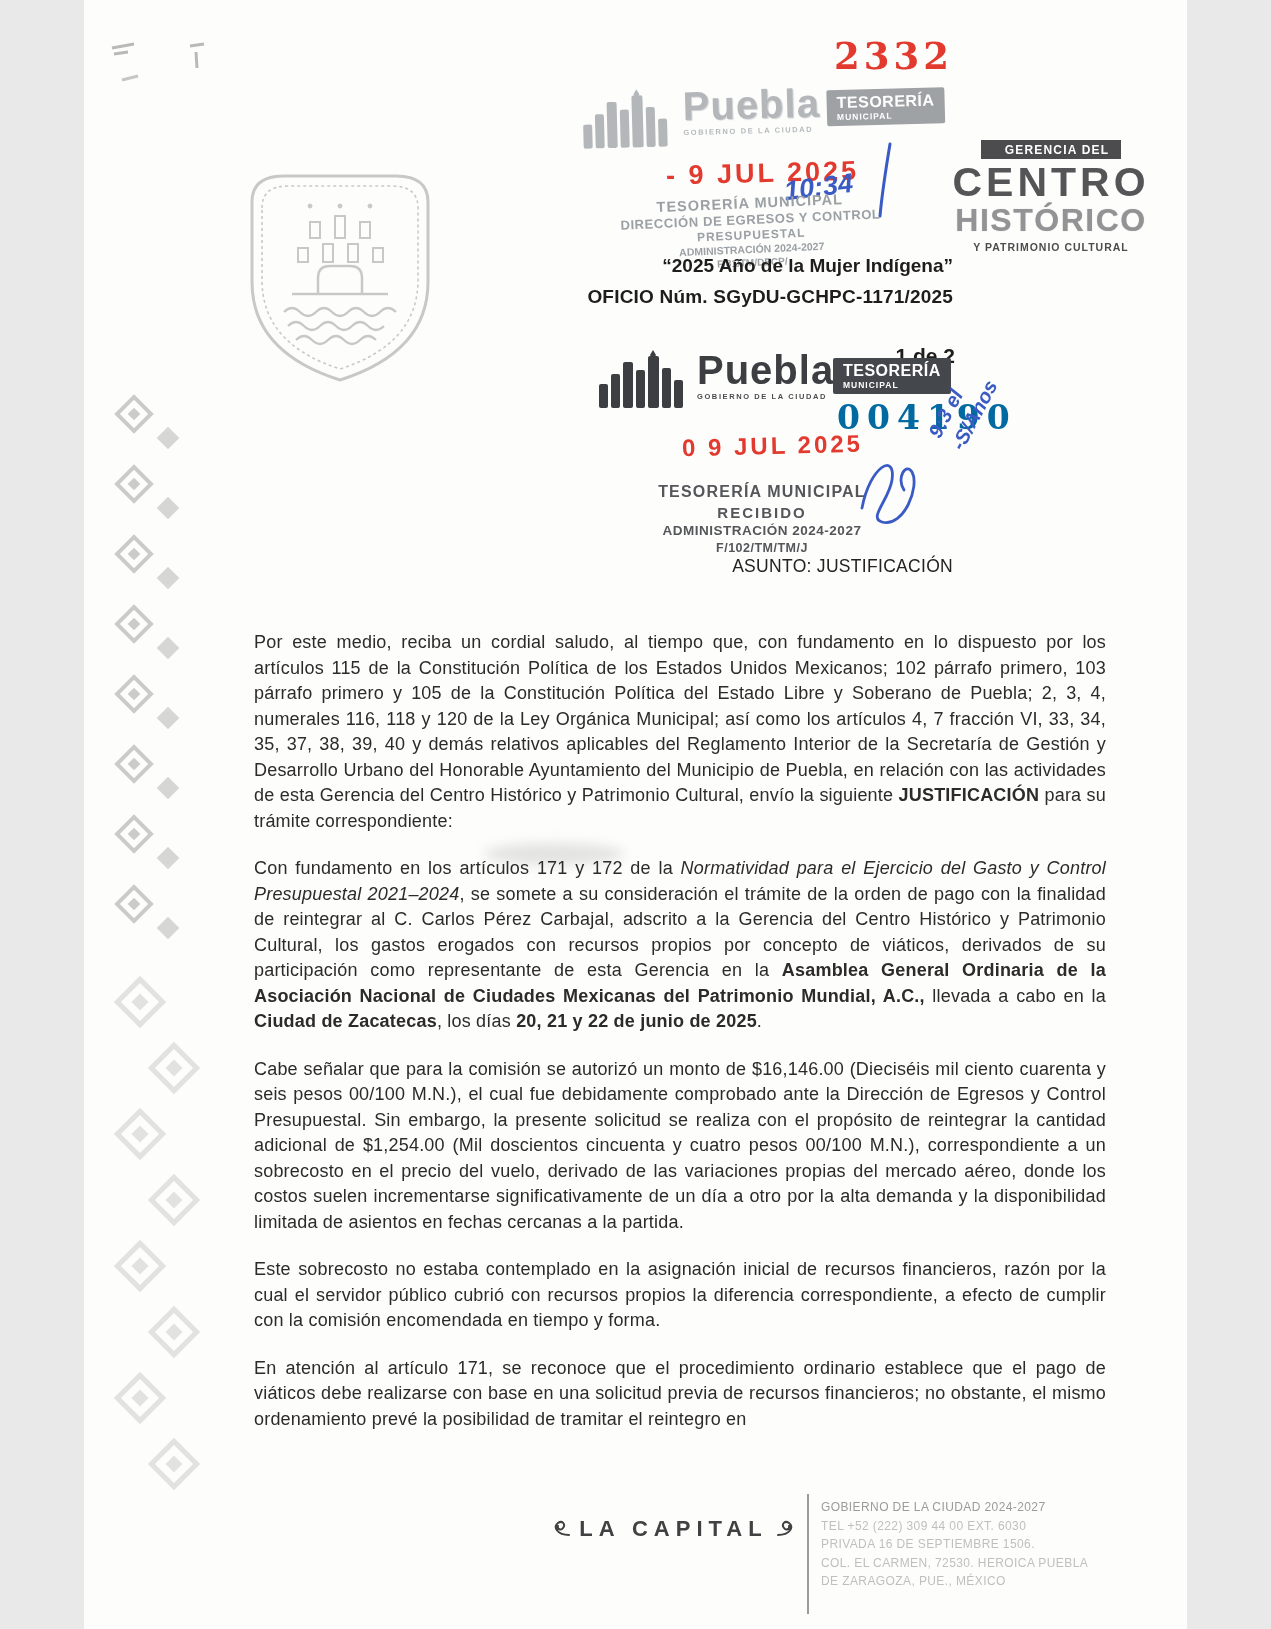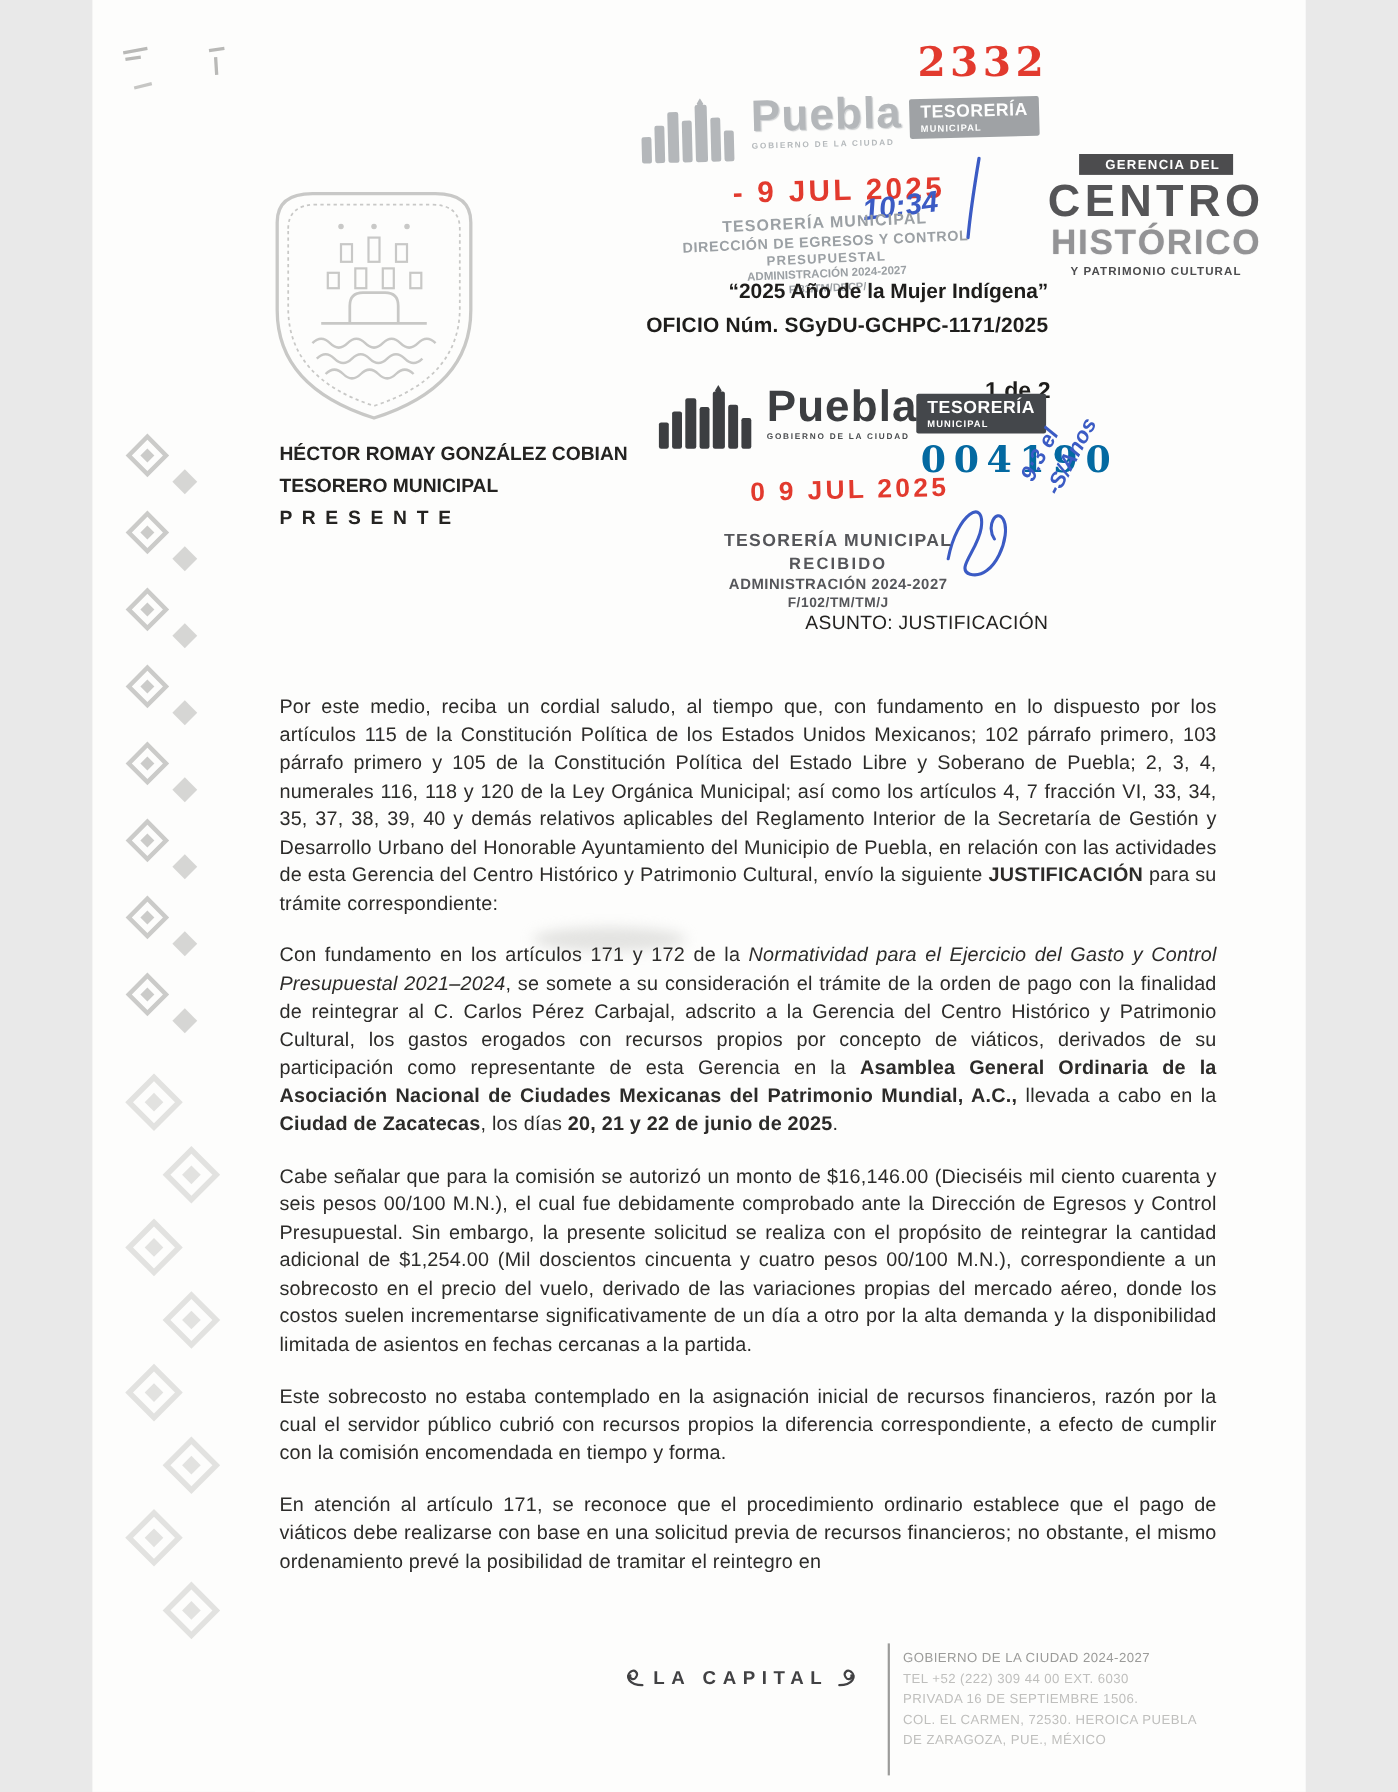--- a/index.html
+++ b/index.html
@@ -76,21 +76,21 @@
   .seg-b{font-weight:700;} .seg-i{font-style:italic;}
   .smudge{left:400px;top:843px;width:140px;height:22px;background:#c9c9c6;border-radius:50%;
           filter:blur(6px);opacity:.5;}
 
   
   .foot-divider{left:723px;top:1494px;width:2px;height:120px;background:#9b9b99;}
   .address{left:737px;top:1498px;font-size:12px;line-height:1.55;letter-spacing:.4px;color:#bfbfbd;}
   .address .a0{color:#9b9b99;}
   .capital{left:462px;top:1516px;width:255px;text-align:center;}
   .cap-row{display:flex;align-items:center;justify-content:center;gap:8px;}
-  .cap-top{font-size:17px;font-weight:700;letter-spacing:6px;color:#414143;}
+  .cap-top{font-size:22px;font-weight:700;letter-spacing:6px;color:#414143;}
   .cap-bottom{font-size:37px;font-weight:800;letter-spacing:2px;color:#3a3a3c;line-height:1.05;}
 
   svg{display:block;}
 </style>
 </head>
 <body>
 
 <div class="page">
 
   <svg class="abs" style="left:16px;top:392px;" width="110" height="1130" viewBox="0 0 110 1130" aria-hidden="true">
@@ -204,25 +204,20 @@
     <div><span class="ger-badge">GERENCIA DEL</span></div>
     <div class="ger-t1">CENTRO</div>
     <div class="ger-t2">HISTÓRICO</div>
     <div class="ger-sub">Y PATRIMONIO CULTURAL</div>
   </div>
 
   <div class="abs slogan">“2025 Año de la Mujer Indígena”</div>
   <div class="abs oficio">OFICIO Núm. SGyDU-GCHPC-1171/2025</div>
   <div class="abs page-num">1 de 2</div>
 
-  <div class="abs recipient">
-    <div class="rl">HÉCTOR ROMAY GONZÁLEZ COBIAN</div>
-    <div class="rl">TESORERO MUNICIPAL</div>
-    <div class="rl sp">P R E S E N T E</div>
-  </div>
 
   <div class="abs stamp2">
     <svg class="abs" style="left:6px;top:2px;" width="96" height="60" viewBox="0 0 96 60" aria-hidden="true">
       <g fill="#3c3e41">
         <rect x="4" y="34" width="9" height="24" rx="2"></rect>
         <rect x="16" y="24" width="9" height="34" rx="2"></rect>
         <rect x="28" y="12" width="10" height="46" rx="2"></rect>
         <rect x="41" y="20" width="9" height="38" rx="2"></rect>
         <rect x="53" y="6" width="11" height="52" rx="2"></rect>
         <rect x="67" y="18" width="9" height="40" rx="2"></rect>

